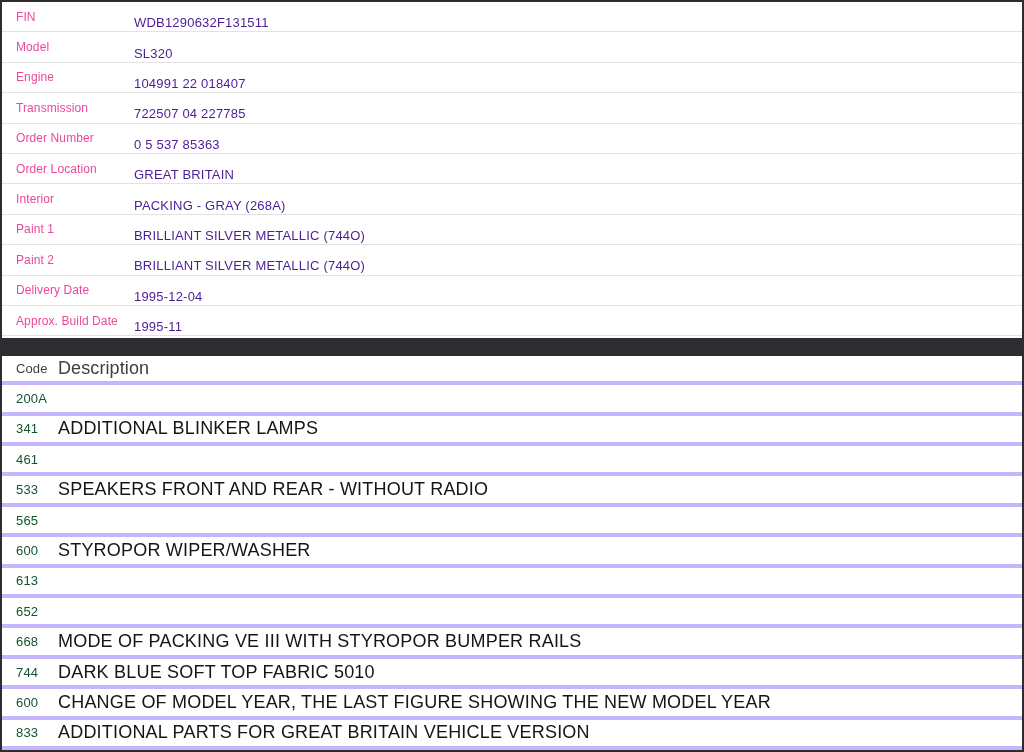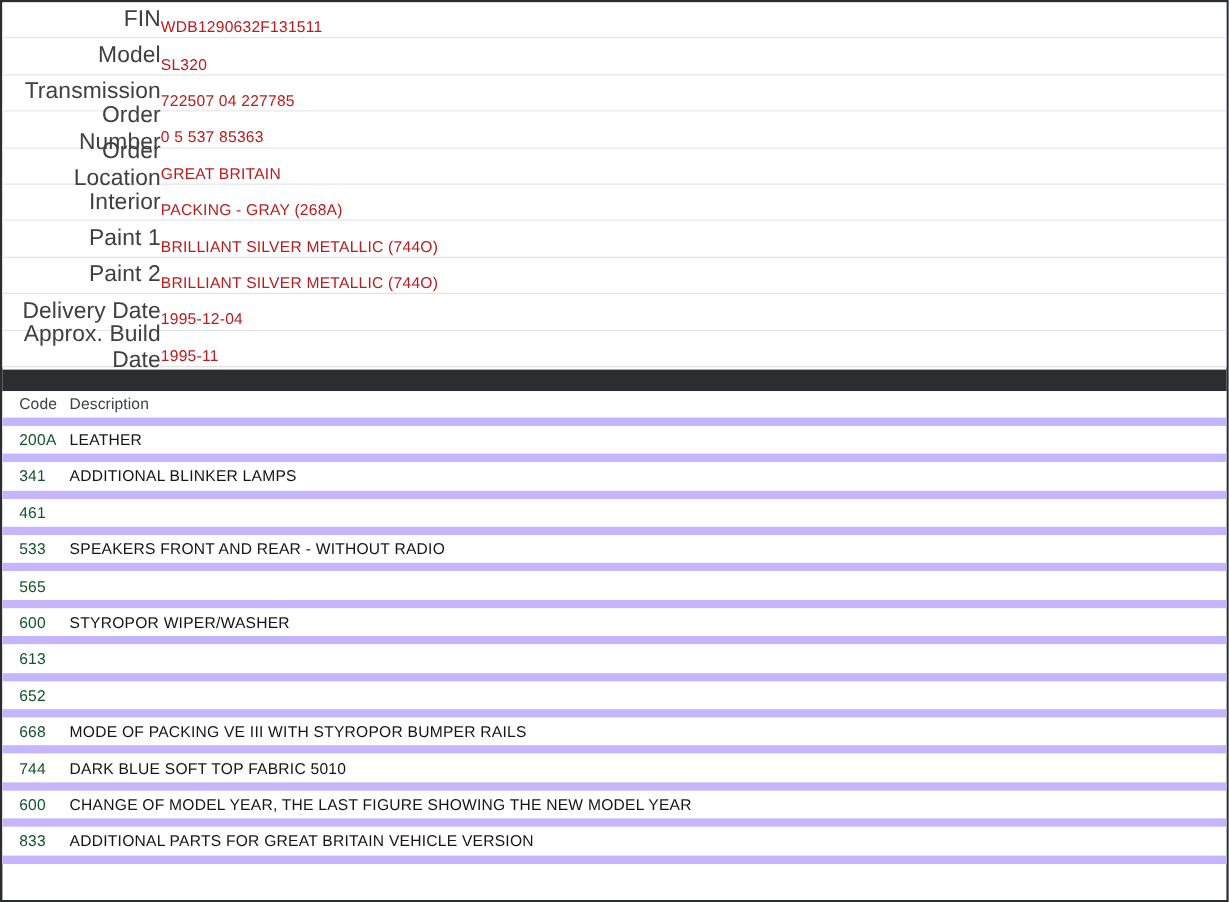--- a/index.html
+++ b/index.html
@@ -22,60 +22,59 @@
     display: flex;
     align-items: center;
     height: 30.4px;
     border-bottom: 1px solid #e2e2e2;
     background: #ffffff;
   }
   .info-label {
     width: 132px;
     padding-left: 14px;
     flex-shrink: 0;
-    font-size: 19px;
+    font-size: 12px;
     letter-spacing: 0.1px;
-    color: #404040;
-    text-align: right;
+    color: #ec4899;
   }
   .info-value {
     flex: 1;
     font-size: 13px;
     letter-spacing: 0.2px;
-    color: #b91c1c;
+    color: #4c1d95;
     margin-top: 12px;
   }
   
   .divider-bar {
     width: 100%;
     height: 18px;
     margin-top: 2px;
     background: #2b2d31;
   }
   
   .options-table { width: 100%; }
   .opt-row {
     display: flex;
     align-items: center;
     height: 30.4px;
-    border-bottom: 7px solid #c4b5fd;
+    border-bottom: 4px solid #c4b5fd;
     background: #ffffff;
   }
   .opt-header { height: 29px; }
   .opt-code {
     width: 56px;
     padding-left: 14px;
     flex-shrink: 0;
     font-size: 13px;
     letter-spacing: 0.2px;
     color: #14532d;
   }
   .opt-desc {
     flex: 1;
-    font-size: 13px;
+    font-size: 18px;
     letter-spacing: 0.2px;
     color: #141518;
   }
   .opt-header .opt-code,
   .opt-header .opt-desc {
     color: #3c4043;
     letter-spacing: 0.1px;
   }
 </style>
 </head>
@@ -84,20 +83,24 @@
 <main class="card">
 
   <section class="info-rows" id="vehicle-info-rows">
       <div class="info-row">
         <div class="info-label">FIN</div>
         <div class="info-value">WDB1290632F131511</div>
       </div>
       <div class="info-row">
         <div class="info-label">Model</div>
         <div class="info-value">SL320</div>
+      </div>
+      <div class="info-row">
+        <div class="info-label">Engine</div>
+        <div class="info-value">104991 22 018407</div>
       </div>
       <div class="info-row">
         <div class="info-label">Transmission</div>
         <div class="info-value">722507 04 227785</div>
       </div>
       <div class="info-row">
         <div class="info-label">Order Number</div>
         <div class="info-value">0 5 537 85363</div>
       </div>
       <div class="info-row">
@@ -129,21 +132,20 @@
   <div class="divider-bar"></div>
 
   <section class="options-table">
     <div class="opt-row opt-header">
       <div class="opt-code">Code</div>
       <div class="opt-desc">Description</div>
     </div>
     <div id="options-rows">
         <div class="opt-row">
           <div class="opt-code">200A</div>
-          <div class="opt-desc">LEATHER</div>
         </div>
         <div class="opt-row">
           <div class="opt-code">341</div>
           <div class="opt-desc">ADDITIONAL BLINKER LAMPS</div>
         </div>
         <div class="opt-row">
           <div class="opt-code">461</div>
         </div>
         <div class="opt-row">
           <div class="opt-code">533</div>

